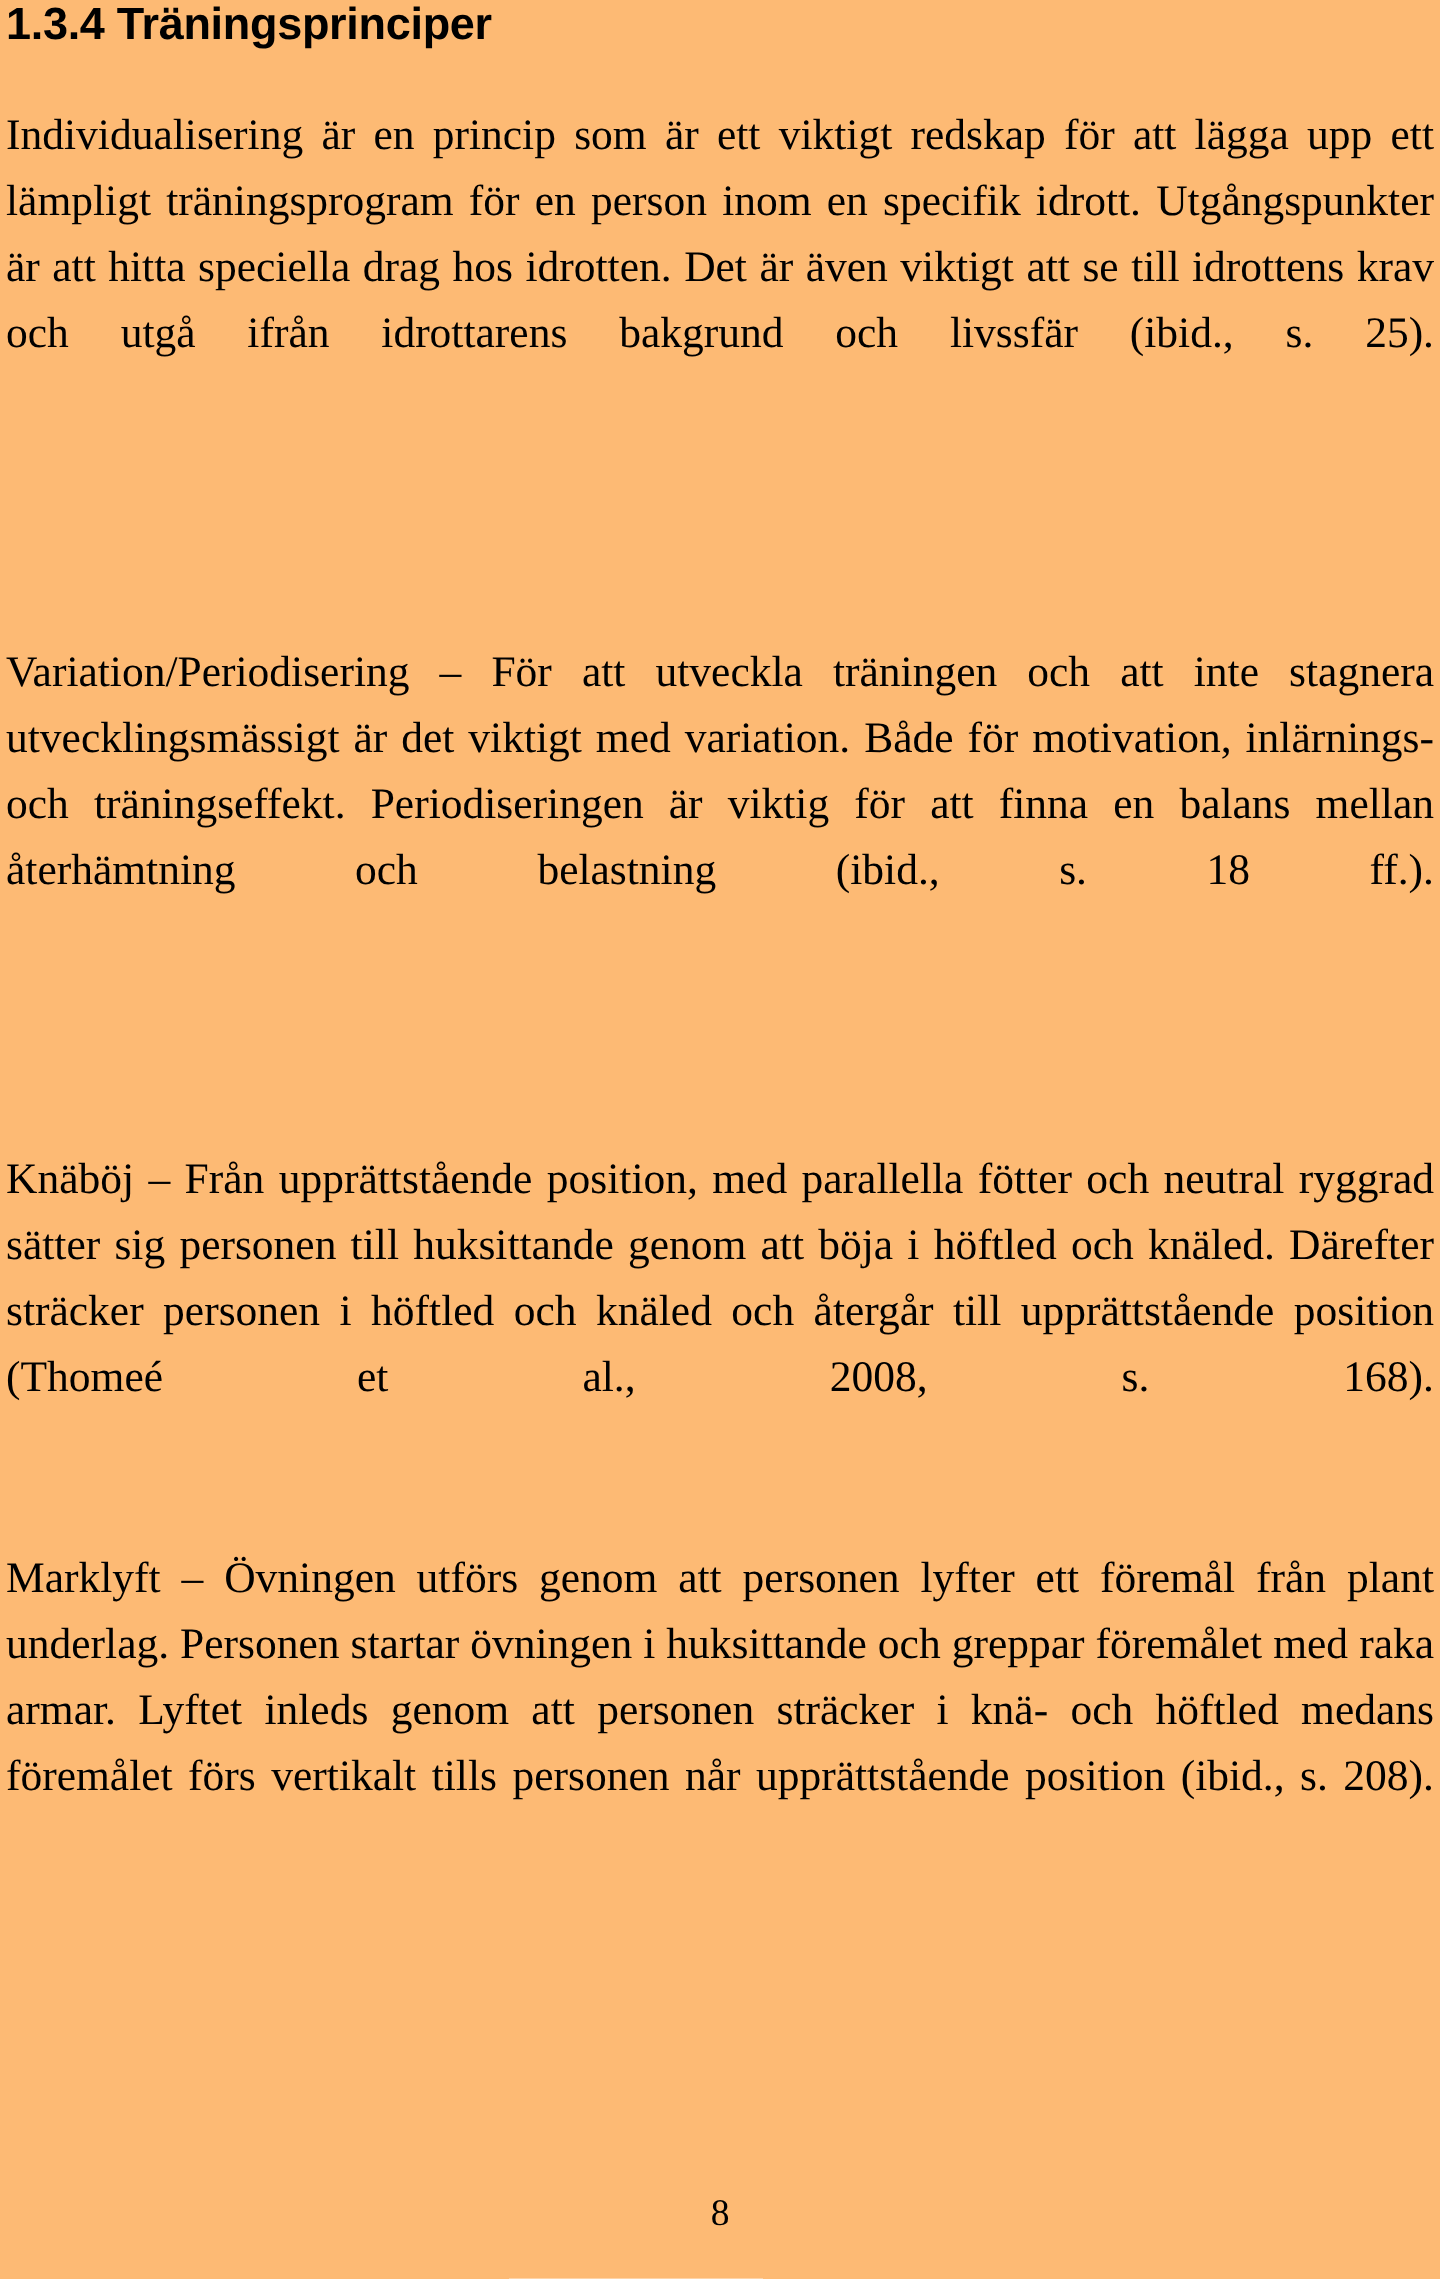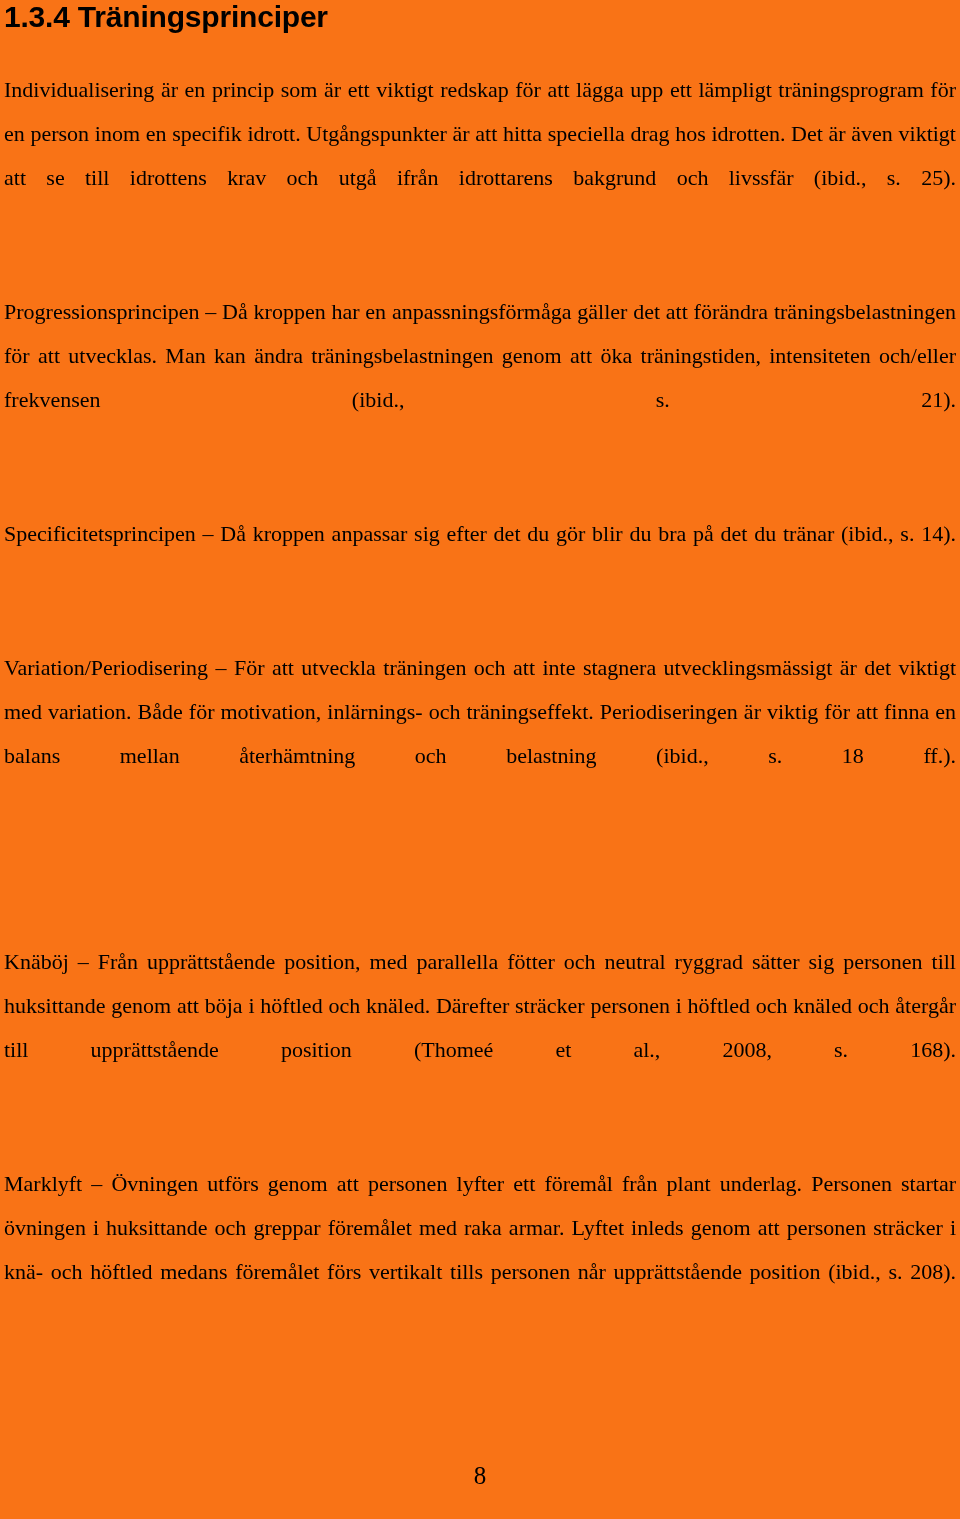--- a/index.html
+++ b/index.html
@@ -17,21 +17,21 @@
     color: #000000;
     -webkit-font-smoothing: antialiased;
   }
 
   .page {
     position: absolute;
     left: 0;
     top: 0;
     width: 960px;
     height: 1519px;
-    background: #f97316;
+    background: #fdba74;
   }
 
   .content {
     position: absolute;
     left: 4px;
     top: 0px;
     width: 952px;
   }
 
   h2.heading {
@@ -42,21 +42,21 @@
     letter-spacing: -0.2px;
     margin: 0;
     padding: 0;
     color: #000000;
   }
 
   .heading-1 { margin-top: 2px; }
   .heading-2 { margin-top: 0px; }
 
   p.para {
-    font-size: 22px;
+    font-size: 29px;
     line-height: 44px;
     margin: 0;
     padding: 0;
     text-align: justify;
     text-justify: inter-word;
     word-spacing: -0.2px;
     color: #000000;
     hyphens: none;
   }
 
@@ -92,25 +92,23 @@
   <div class="content">
 
     <h2 class="heading heading-1">1.3.4 Träningsprinciper</h2>
 
     <div class="gap-md"></div>
 
     <p class="para">Individualisering är en princip som är ett viktigt redskap för att lägga upp ett lämpligt träningsprogram för en person inom en specifik idrott. Utgångspunkter är att hitta speciella drag hos idrotten. Det är även viktigt att se till idrottens krav och utgå ifrån idrottarens bakgrund och livssfär (ibid., s. 25).</p>
 
     <div class="gap-lg"></div>
 
-    <p class="para">Progressionsprincipen – Då kroppen har en anpassningsförmåga gäller det att förändra träningsbelastningen för att utvecklas. Man kan ändra träningsbelastningen genom att öka träningstiden, intensiteten och/eller frekvensen (ibid., s. 21).</p>
 
     <div class="gap-lg"></div>
 
-    <p class="para">Specificitetsprincipen – Då kroppen anpassar sig efter det du gör blir du bra på det du tränar (ibid., s. 14).</p>
 
     <div class="gap-lg"></div>
 
     <p class="para">Variation/Periodisering – För att utveckla träningen och att inte stagnera utvecklingsmässigt är det viktigt med variation. Både för motivation, inlärnings- och träningseffekt. Periodiseringen är viktig för att finna en balans mellan återhämtning och belastning (ibid., s. 18 ff.).</p>
 
     <div class="gap-xxl"></div>
 
 
     <div class="gap-md"></div>
 

